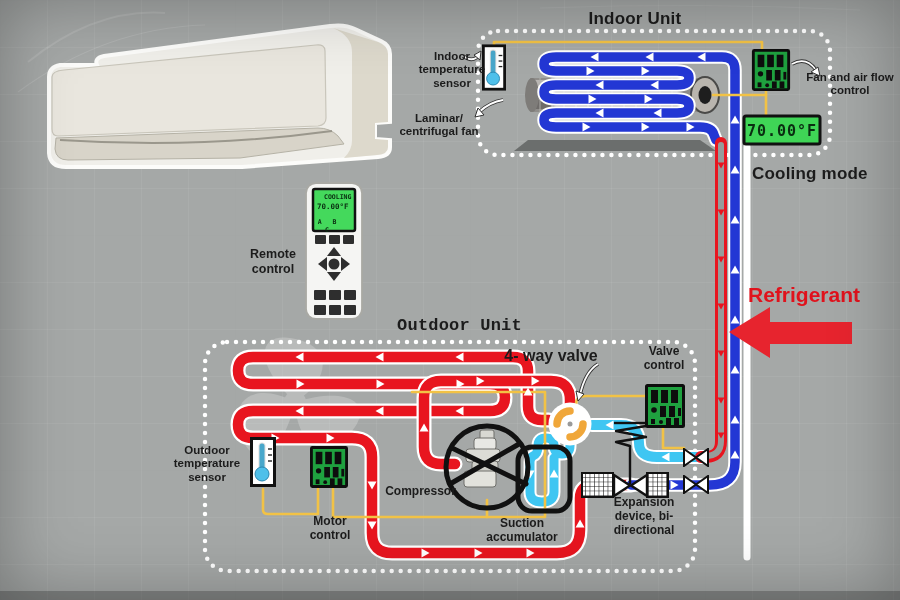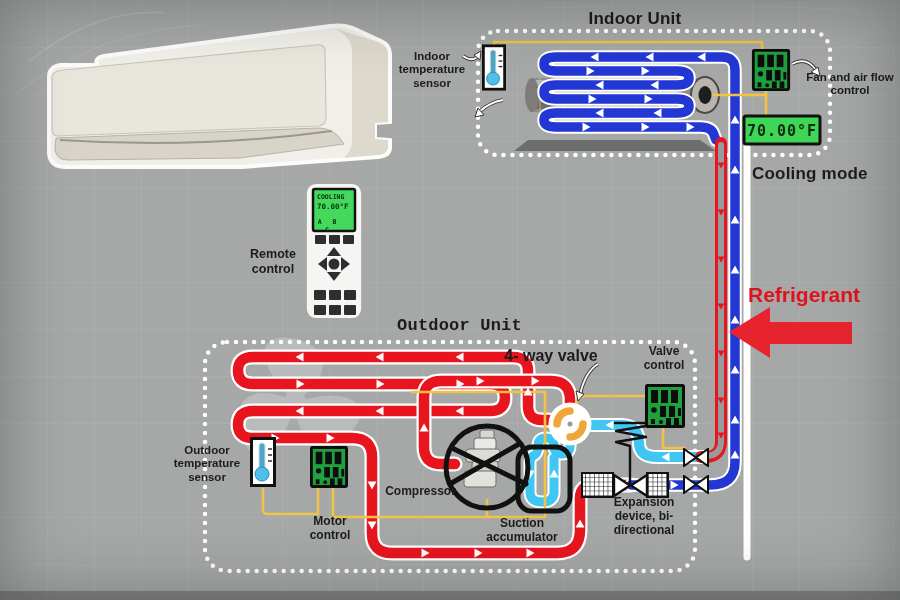--- a/index.html
+++ b/index.html
@@ -18,21 +18,21 @@
     box-shadow:inset 0 0 70px rgba(0,0,0,.30);z-index:50;}
   #bottombar{position:absolute;left:0;bottom:0;width:900px;height:9px;
     background:rgba(0,0,0,.22);z-index:51;}
   svg{position:absolute;left:0;top:0;}
   .label{position:absolute;font-weight:700;font-size:11.5px;line-height:1.16;
     color:#1c1c1c;text-align:center;z-index:20;}
   .title{font-size:17px;letter-spacing:.2px;}
   .digital{font-family:"DejaVu Sans Mono",monospace;font-weight:700;color:#0a2d11;}
   #display-value{position:absolute;left:745px;top:119px;width:74px;height:25px;
     font-size:15px;line-height:25px;text-align:center;letter-spacing:1px;z-index:20;}
-  #remote-line1{position:absolute;left:314px;top:193px;width:41px;font-size:6.5px;text-align:left;padding-left:3px;z-index:20;}
+  #remote-line1{position:absolute;left:314px;top:193px;width:41px;font-size:6.5px;text-align:left;padding-left:10px;z-index:20;}
   #remote-line2{position:absolute;left:314px;top:202px;width:41px;font-size:7.5px;text-align:left;padding-left:3px;z-index:20;}
   #remote-line3{position:absolute;left:314px;top:218px;width:26px;font-size:6.5px;text-align:center;word-spacing:7px;z-index:20;}
   #refrigerant-label{position:absolute;left:748px;top:283px;width:150px;text-align:left;
     font-size:21px;color:#e0121c;z-index:20;}
 </style>
 </head>
 <body>
 
 <div id="stage">
 
@@ -307,21 +307,22 @@
       <rect x="329" y="290" width="12" height="10" rx="1"></rect>
       <rect x="344" y="290" width="12" height="10" rx="1"></rect>
       <rect x="314" y="305" width="12" height="10" rx="1"></rect>
       <rect x="329" y="305" width="12" height="10" rx="1"></rect>
       <rect x="344" y="305" width="12" height="10" rx="1"></rect>
     </g>
   </g>
 </svg>
 
 <div class="label title" style="left:555px;top:9px;width:160px;">Indoor Unit</div>
-<div class="label" style="left:392px;top:50px;width:80px;">Indoor temperature sensor</div>
+<div class="label" style="left:412px;top:50px;width:80px;">Indoor temperature sensor</div>
+<div class="label" style="left:393px;top:112px;width:92px;">Laminar/ centrifugal fan</div>
 <div class="label" style="left:802px;top:71px;width:96px;">Fan and air flow control</div>
 <div id="display-value" class="digital">70.00°F</div>
 <div class="label title" style="left:752px;top:164px;width:130px;text-align:left;">Cooling mode</div>
 
 <div id="remote-line1" class="digital">COOLING</div>
 <div id="remote-line2" class="digital">70.00°F</div>
 <div id="remote-line3" class="digital">A B C</div>
 <div class="label" style="left:238px;top:247px;width:70px;font-size:12.5px;">Remote control</div>
 
 <div id="refrigerant-label" class="label">Refrigerant</div>

